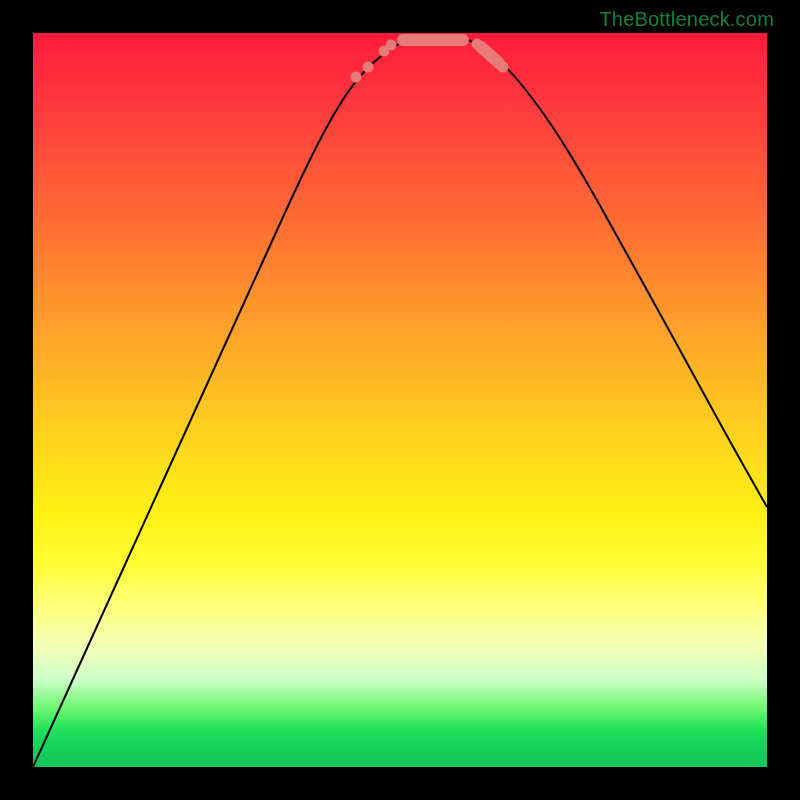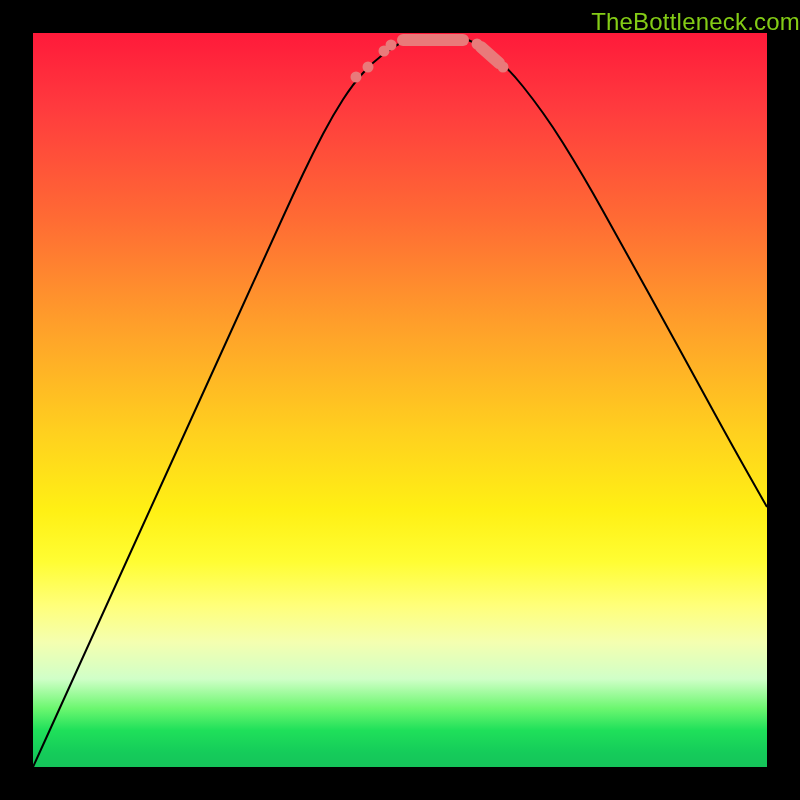--- a/index.html
+++ b/index.html
@@ -13,21 +13,21 @@
   #fff014 65%,
   #fffd33 72%,
   #ffff7a 78%,
   #f4ffb0 83%,
   #d0ffc8 88%,
   #6cf770 92%,
   #1fe05a 95%,
   #15cc5a 98%,
   #15c45a 100%)}
 svg{display:block}
-.attribution{position:absolute;top:8px;right:0;color:#84cc16;font-size:24px;font-weight:400;letter-spacing:.2px}
+.attribution{position:absolute;top:8px;right:26px;color:#15803d;font-size:20px;font-weight:400;letter-spacing:.2px}
 </style>
 </head>
 <body>
 
 <div class="frame">
   <div class="attribution">TheBottleneck.com</div>
   <div class="plot-area">
     <svg id="plotsvg" width="734" height="734" viewBox="0 0 734 734">
         <path d="M0 734 Q 0 734 10 712 Q 20 690 30 668 Q 40 646 50 624 Q 60 602 70 580 Q 80 558 90 536 Q 100 514 110 492 Q 120 470 130 448 Q 140 426 150 404 Q 160 382 170 360 Q 180 338 190 316 Q 200 294 210 272 Q 220 250 230 228 Q 240 206 250 184 Q 260 162 270 141 Q 280 120 290 101 Q 300 82 310 66.5 Q 320 51 330 40 Q 340 29 350 21.5 Q 360 14 365 11.5 Q 370 9 375 7 Q 380 5 385 4 Q 390 3 395 2.5 Q 400 2 405 2 Q 410 2 415 2.5 Q 420 3 425 4 Q 430 5 435 7 Q 440 9 445 11.5 Q 450 14 455 18 Q 460 22 470 31.5 Q 480 41 490 53.5 Q 500 66 510 80 Q 520 94 530 110 Q 540 126 550 143 Q 560 160 570 178 Q 580 196 590 214 Q 600 232 615 259 Q 630 286 645 313.5 Q 660 341 680 377.5 Q 700 414 717 444 L 734 474" fill="none" stroke="#000000" stroke-width="2"></path>
         <circle cx="323" cy="44" r="5.5" fill="#e97a7a"></circle>

